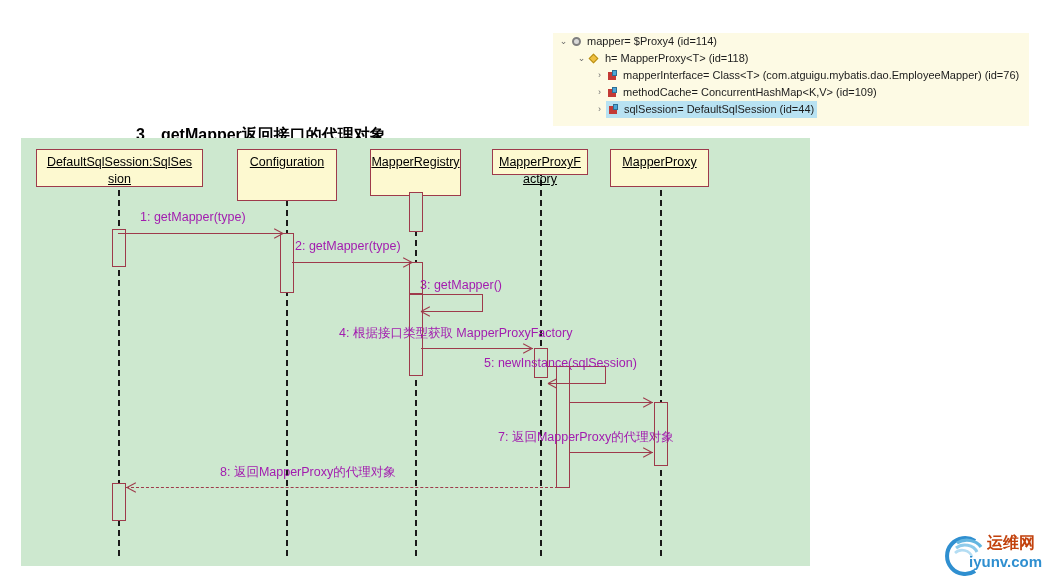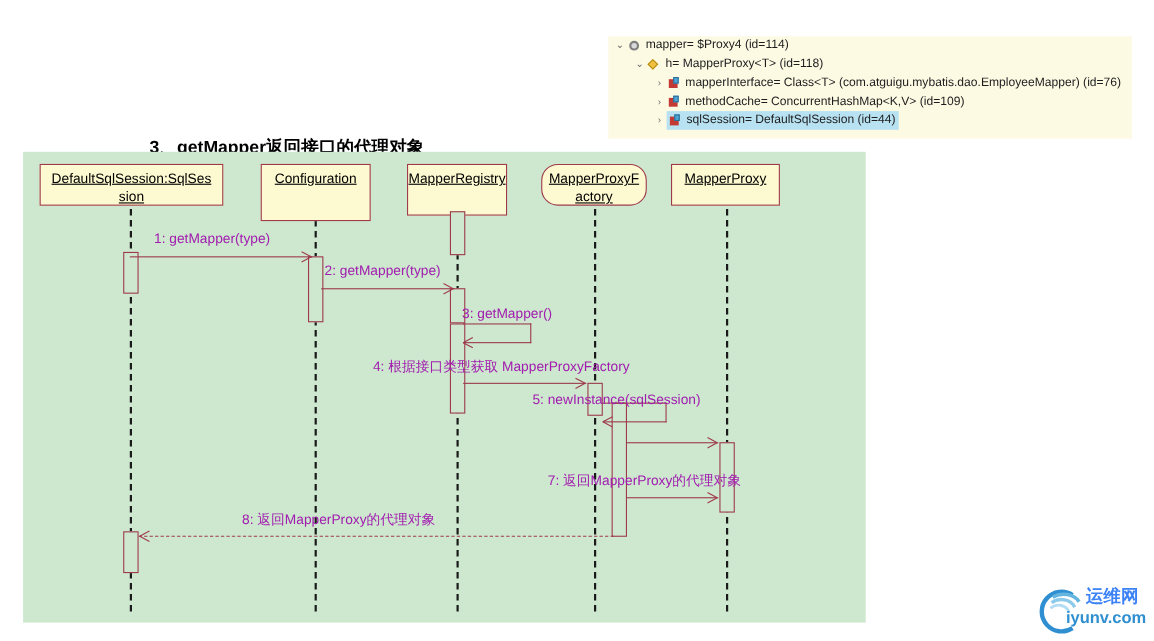--- a/index.html
+++ b/index.html
@@ -113,20 +113,21 @@
   }
 
   
   #seq-panel {
     position: absolute;
     left: 21px;
     top: 138px;
     width: 766px;
     height: 428px;
     background: #cde8cf;
+    padding-left: 23px;
   }
 
   .lifeline {
     position: absolute;
     width: 0;
     border-left: 2px dashed #1a1a1a;
     top: 0;
   }
 
   .actor-box {
@@ -199,21 +200,21 @@
     left: 941px;
     top: 533px;
     width: 102px;
     height: 45px;
   }
   #wm-text-top {
     position: absolute;
     left: 46px;
     top: 1px;
     font-size: 16px;
-    color: #3b82f6;
+    color: #c2410c;
     font-weight: bold;
     letter-spacing: 0px;
     line-height: 18px;
   }
   #wm-text-bottom {
     position: absolute;
     left: 28px;
     top: 20px;
     font-size: 15px;
     color: #2f8fd0;
@@ -293,21 +294,21 @@
     <div class="actor-box" style="left:15px; top:11px; width:167px; height:38px;">
       <span>DefaultSqlSession:SqlSes</span><br>
       <span>sion</span>
     </div>
     <div class="actor-box" style="left:216px; top:11px; width:100px; height:52px;">
       <span>Configuration</span>
     </div>
     <div class="actor-box" style="left:349px; top:11px; width:91px; height:47px;">
       <span>MapperRegistry</span>
     </div>
-    <div class="actor-box" style="left:471px; top:11px; width:96px; height:38px;border-radius:15px;">
+    <div class="actor-box" style="left:471px; top:11px; width:96px; height:26px;">
       <span>MapperProxyF</span><br>
       <span>actory</span>
     </div>
     <div class="actor-box" style="left:589px; top:11px; width:99px; height:38px;">
       <span>MapperProxy</span>
     </div>
 
     <div class="activation" style="left:388px; top:54px; width:14px; height:40px;"></div>
     <div class="activation" style="left:91px; top:91px; width:14px; height:38px;"></div>
     <div class="activation" style="left:259px; top:95px; width:14px; height:60px;"></div>

